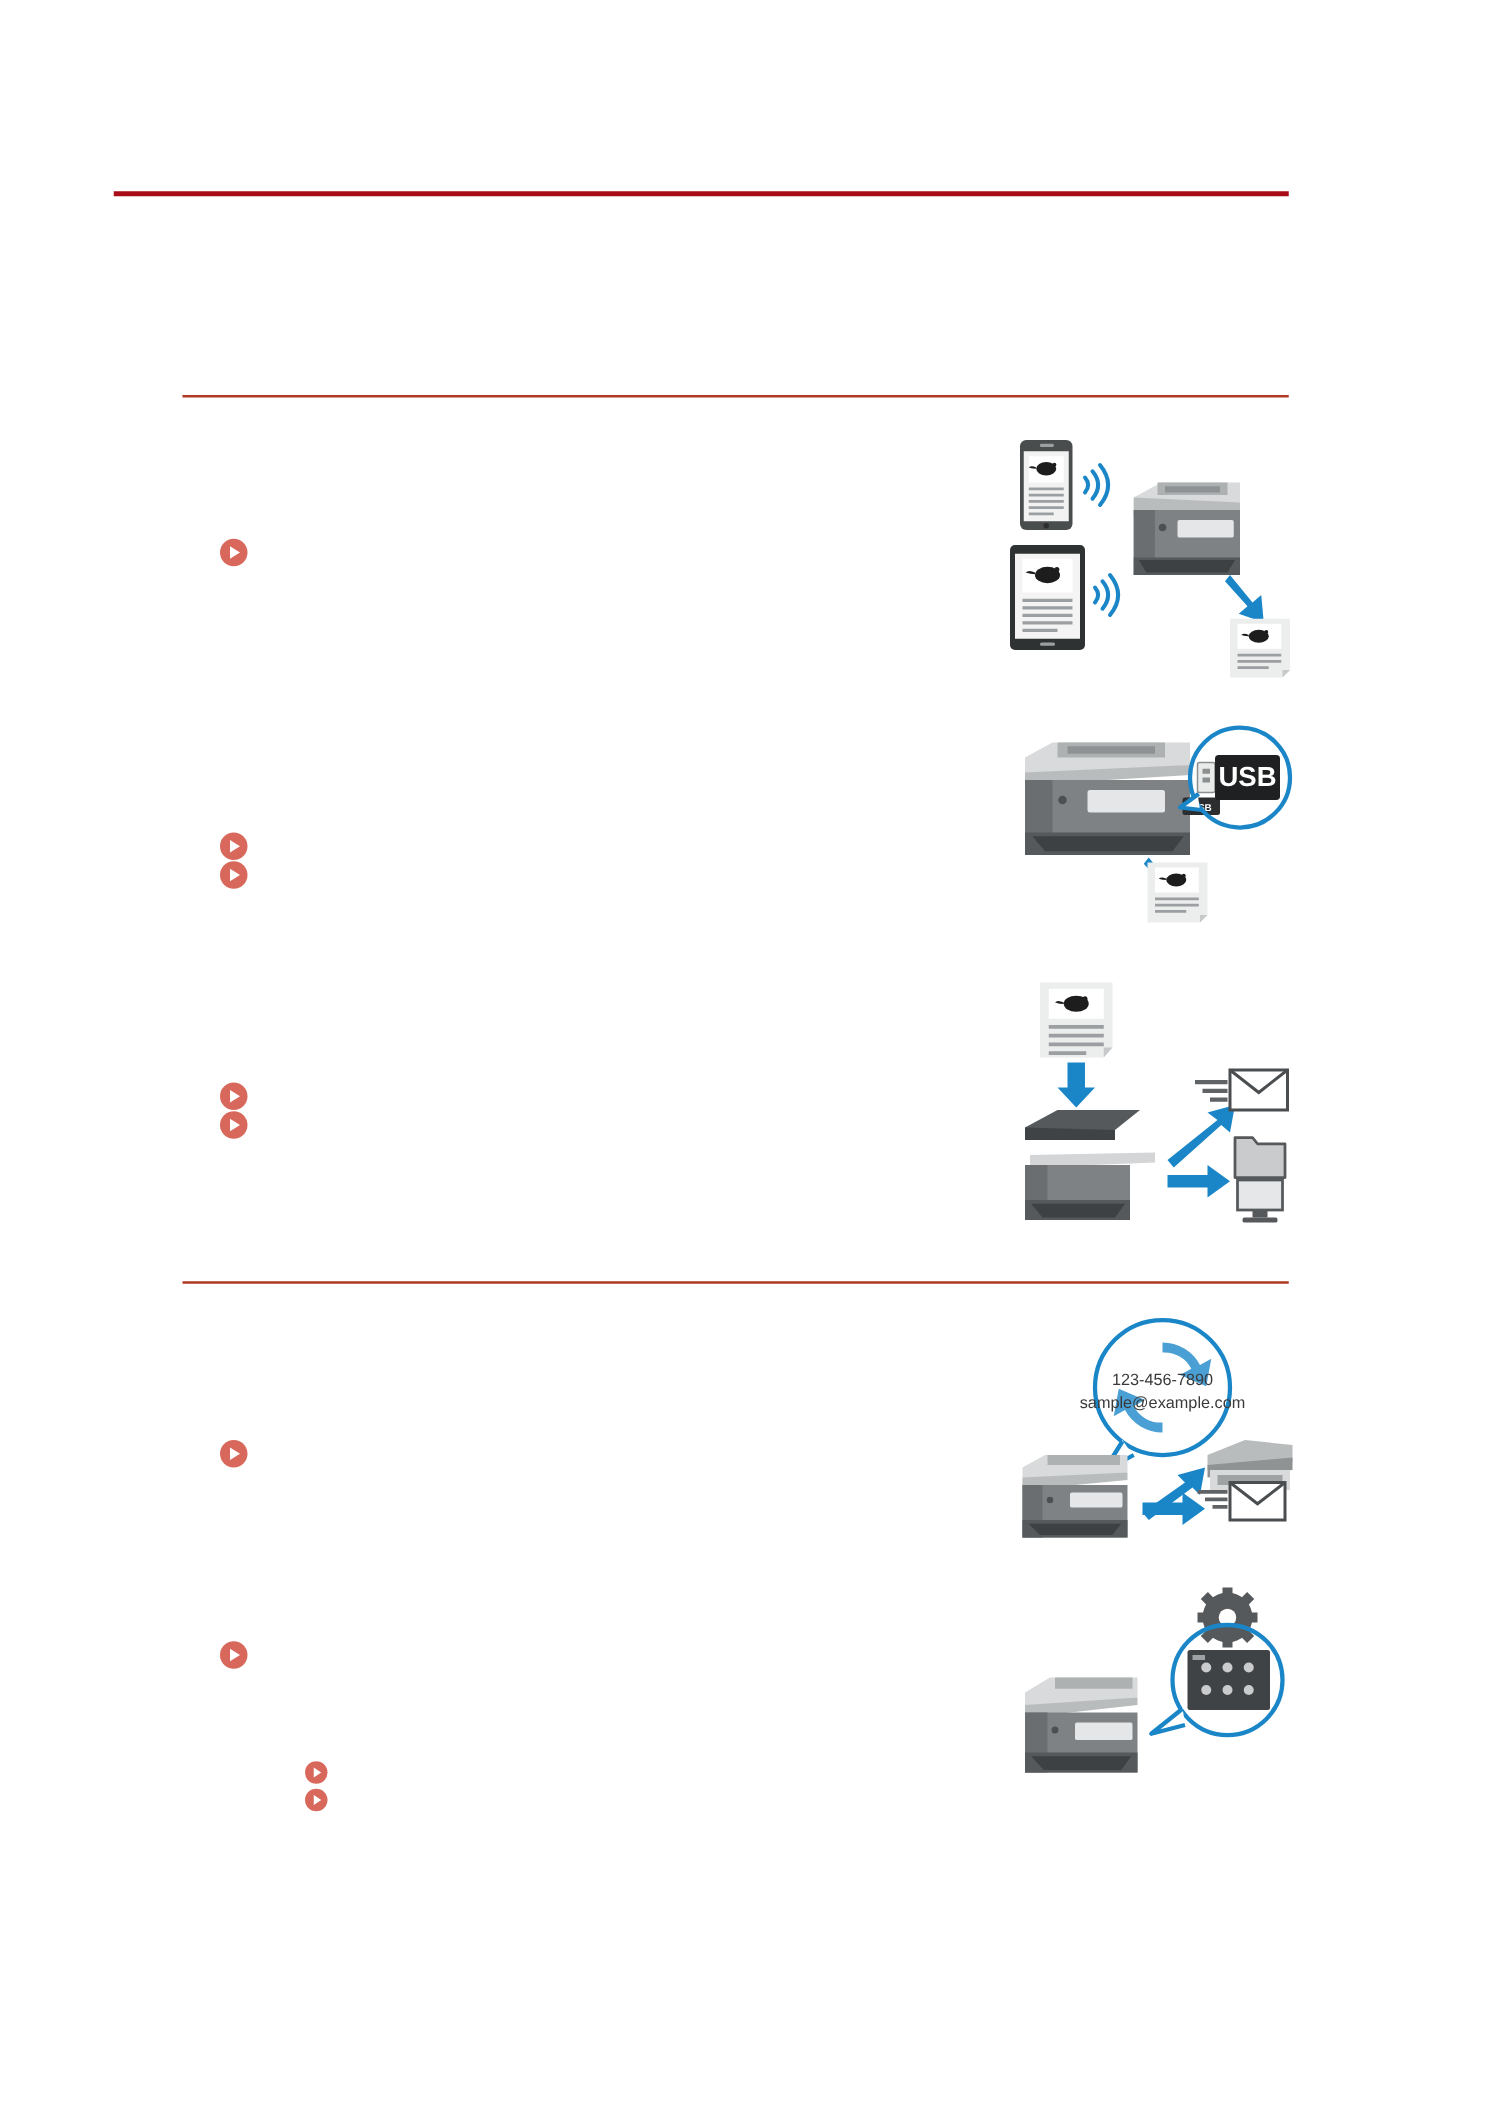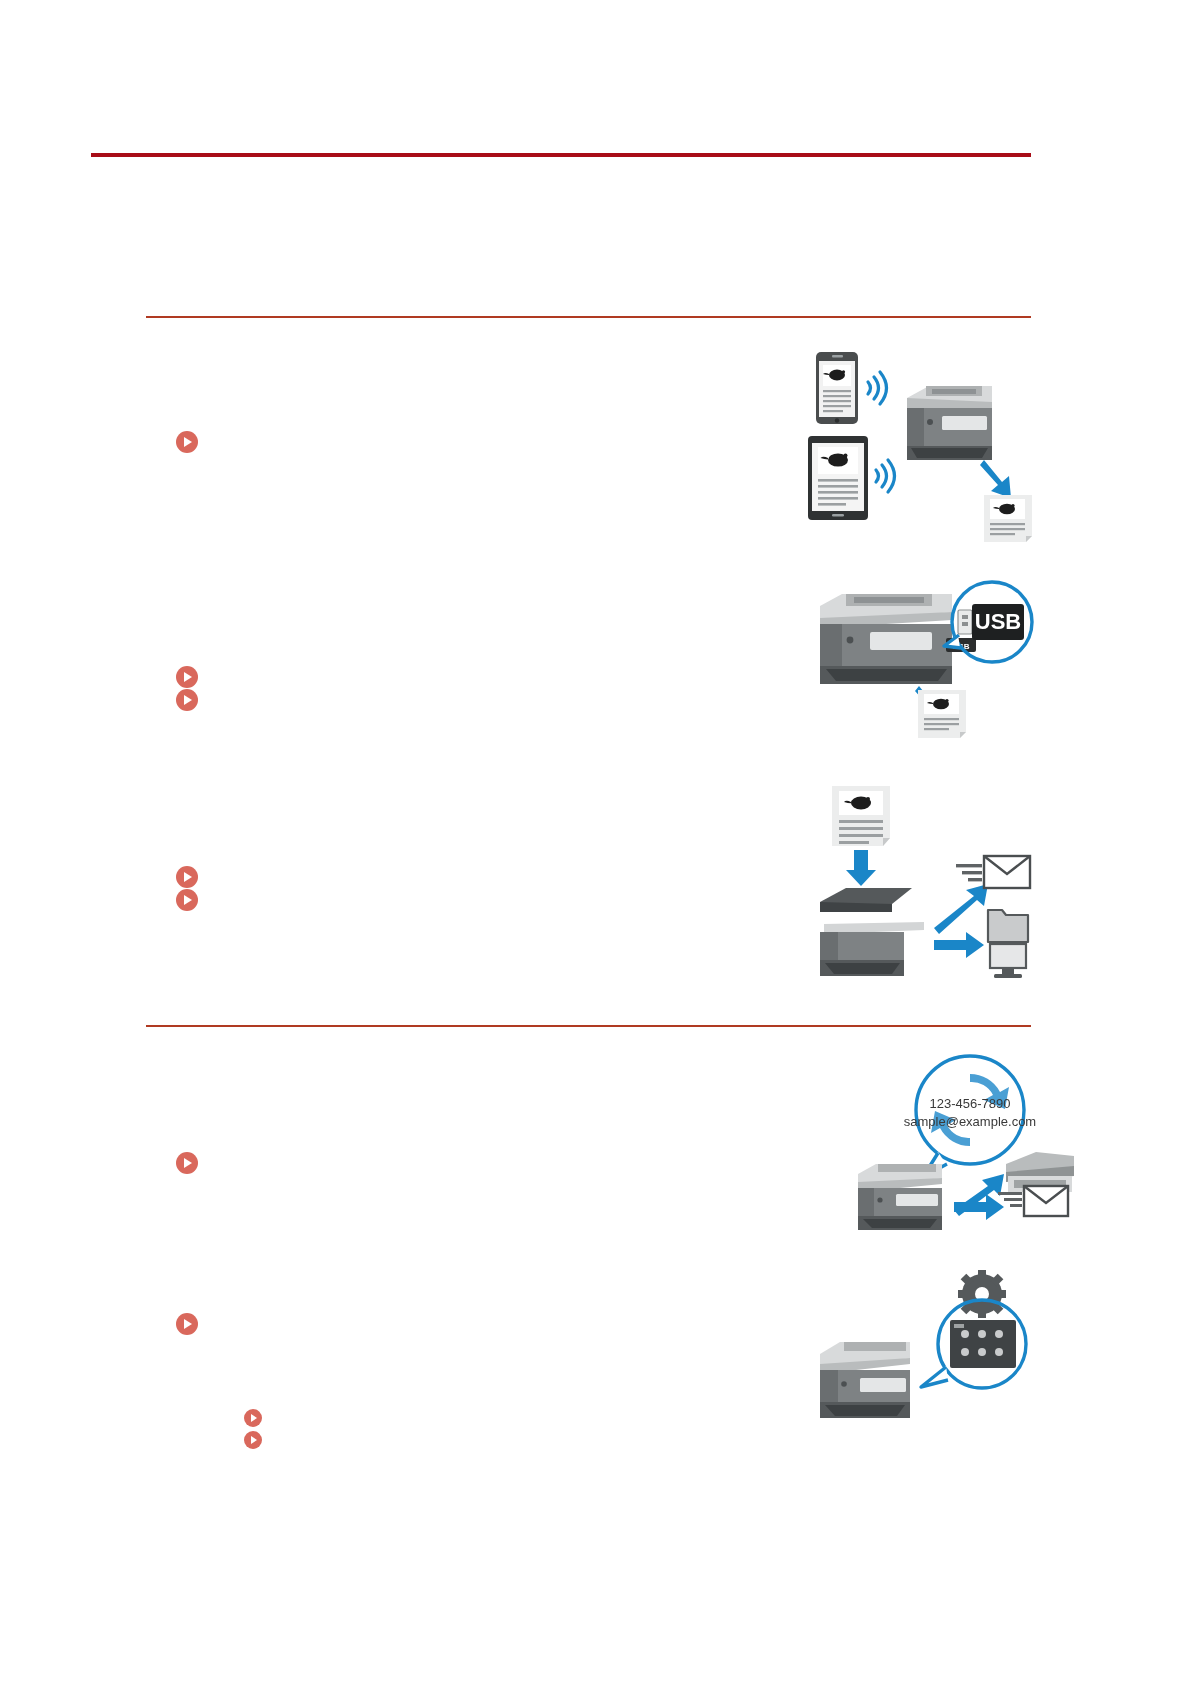--- a/index.html
+++ b/index.html
@@ -272,21 +272,21 @@
 
       <g>
         <path d="M182 128 L196 128 L200 133 L222 133 L222 160 L182 160 Z" fill="#c9cbcc" stroke="#55595b" stroke-width="2.2" stroke-linejoin="round"></path>
         <rect x="184" y="162" width="36" height="24" fill="#e6e7e8" stroke="#55595b" stroke-width="2.2"></rect>
         <rect x="196" y="186" width="12" height="6" fill="#55595b"></rect>
         <rect x="188" y="192" width="28" height="4" rx="1.5" fill="#55595b"></rect>
       </g>
     </svg>
   </div>
 
-  <div class="illus" style="left:846px;top:1052px;width:228px;height:180px;">
+  <div class="illus" style="left:806px;top:1052px;width:228px;height:180px;">
     <svg width="228" height="180" viewBox="0 0 228 180">
 
       <g>
         <circle cx="124" cy="58" r="54" fill="none" stroke="#1a86c8" stroke-width="3.4"></circle>
         <path d="M92 100 L76 126 L100 112 Z" fill="#ffffff"></path>
         <path d="M92 101 L77 125 L101 112" fill="none" stroke="#1a86c8" stroke-width="3.4" stroke-linejoin="round"></path>
       </g>
 
       <g fill="#4a9fd4">
         <path d="M124 22 a34 34 0 0 1 30 18 l9 -5 l-4 22 l-21 -9 l9 -5 a24 24 0 0 0 -23 -13 Z"></path>

